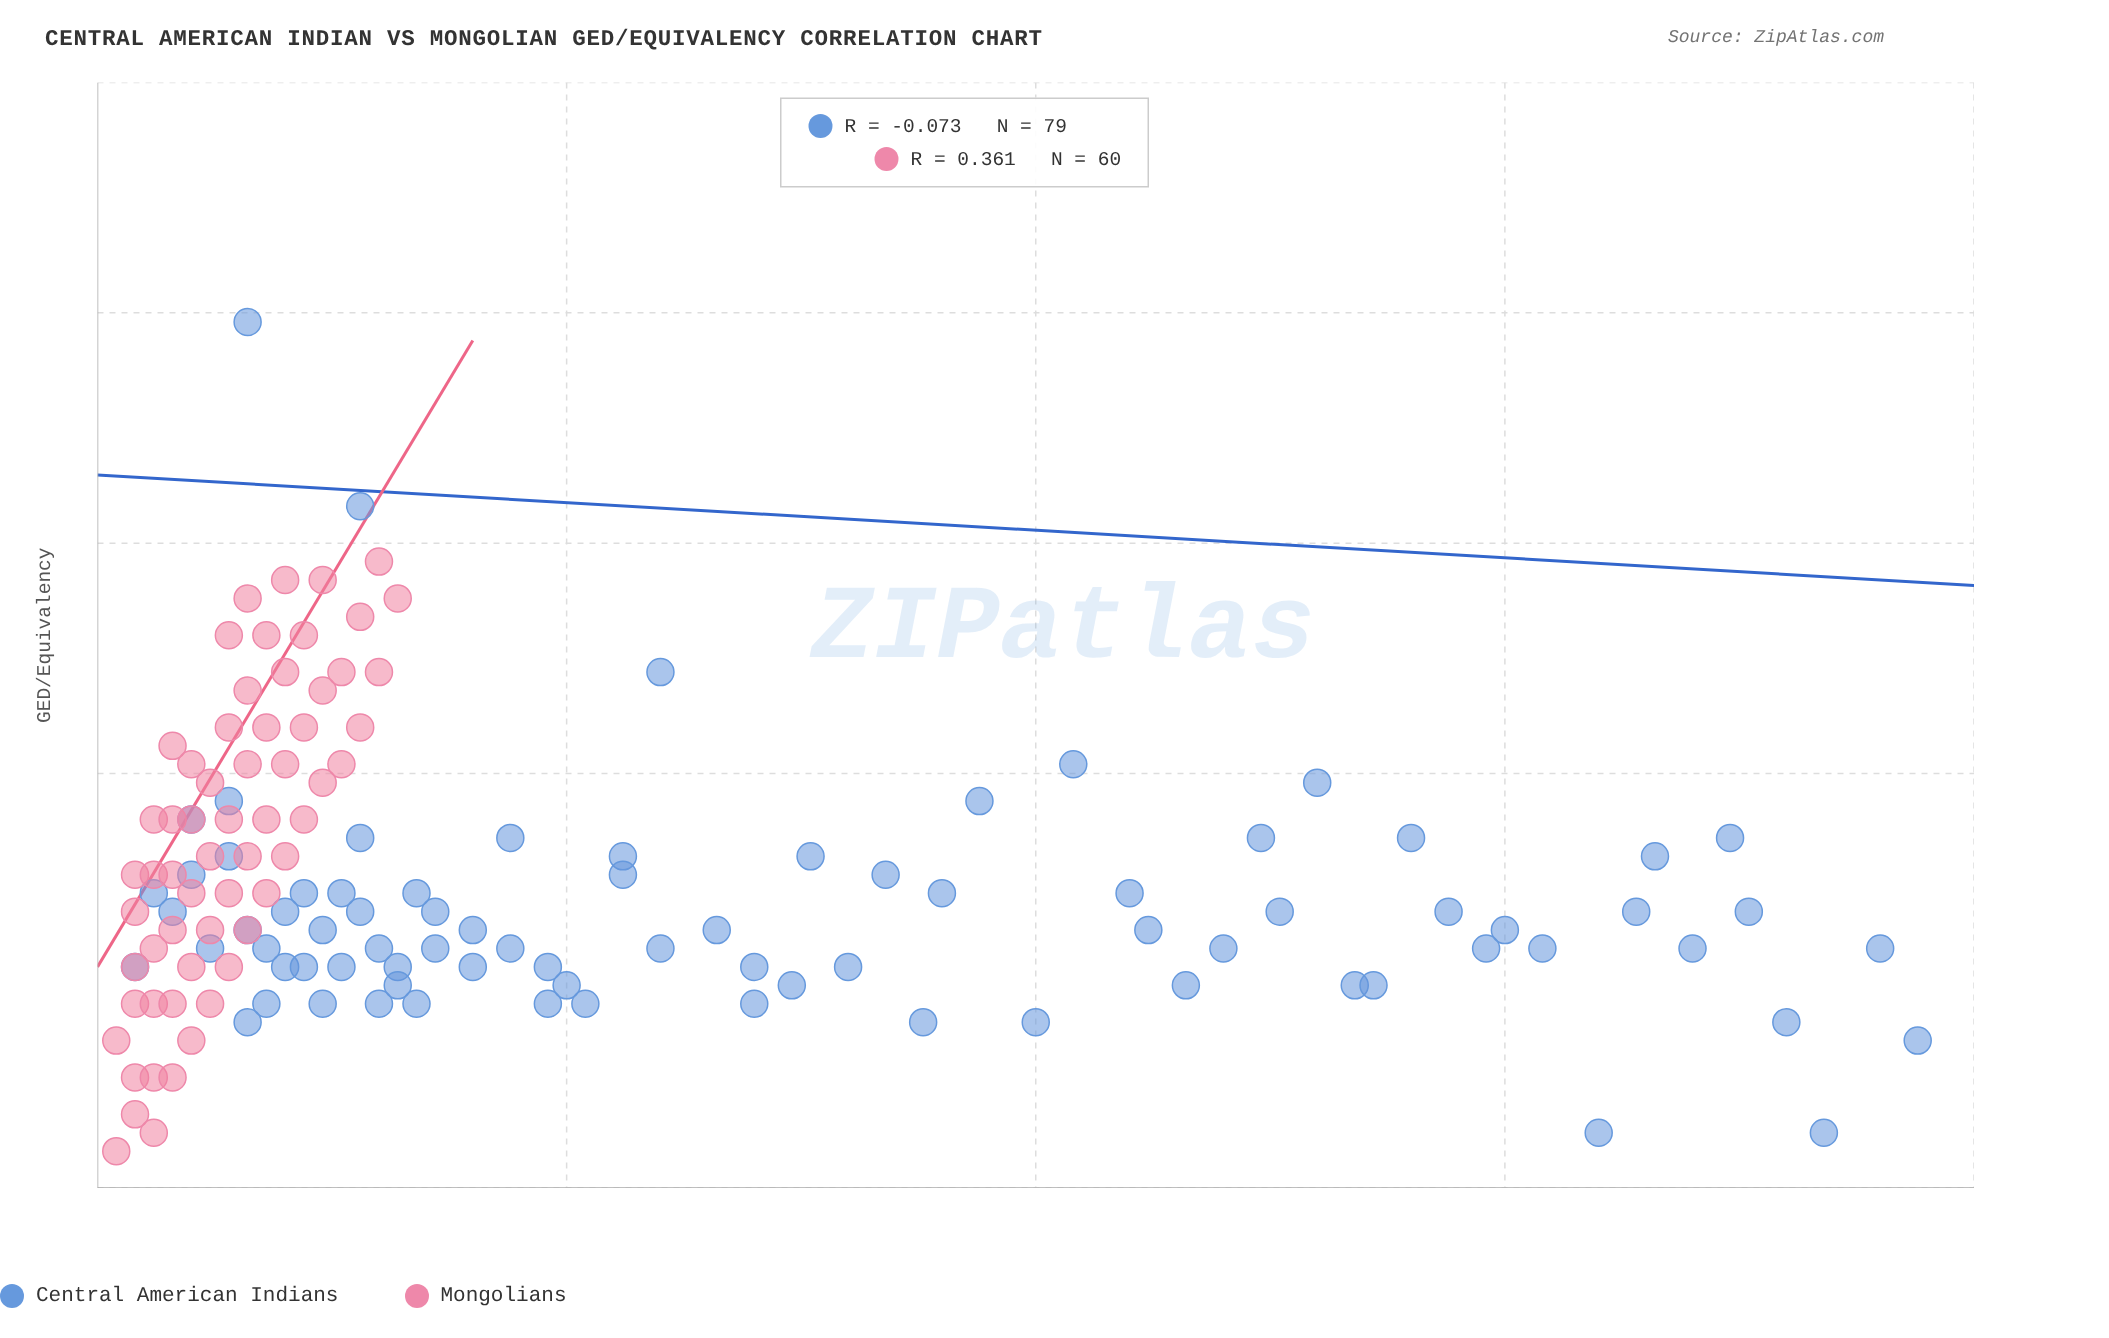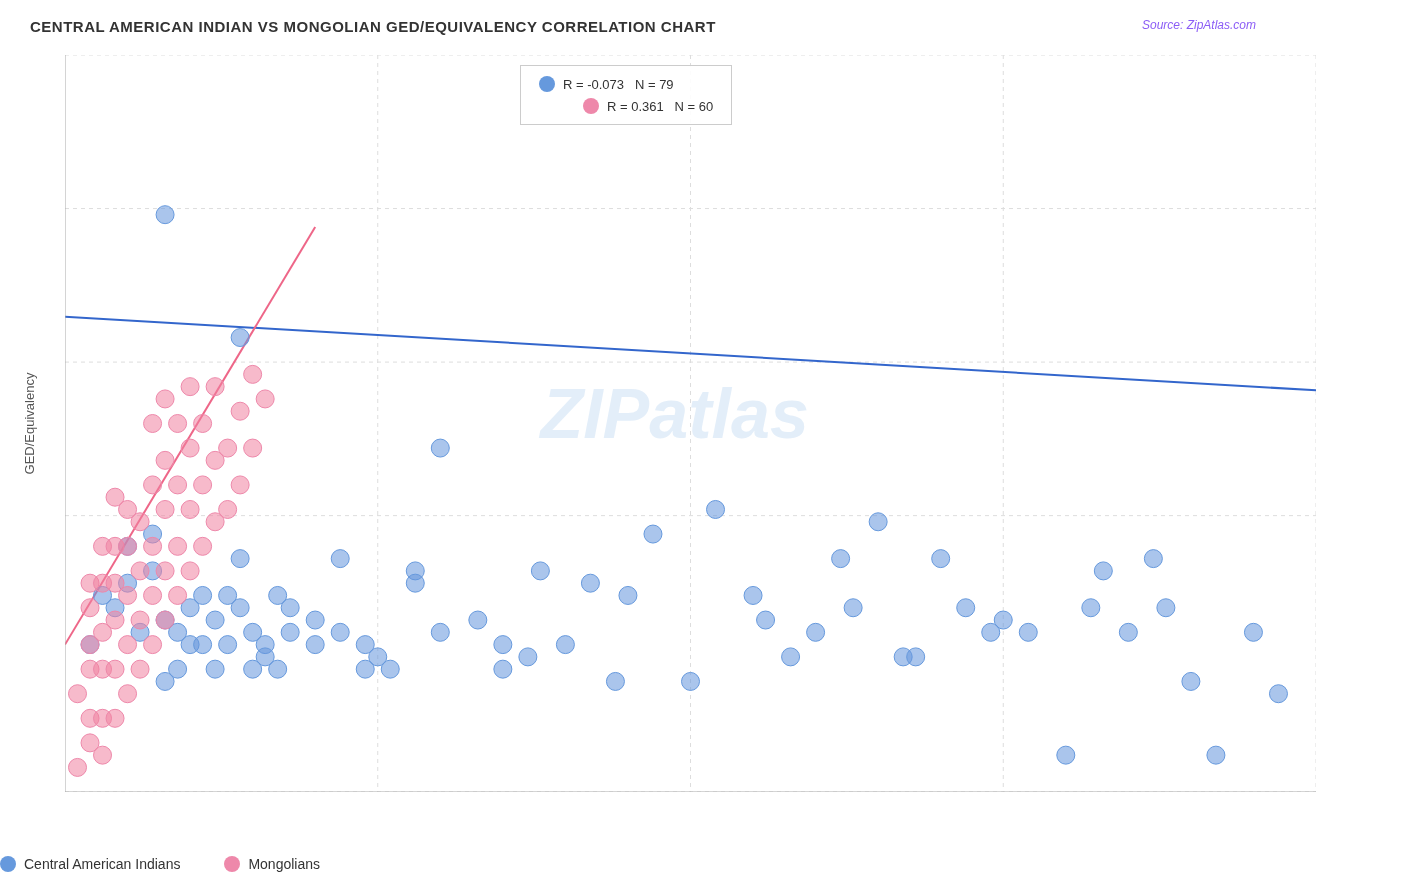--- a/index.html
+++ b/index.html
@@ -11,37 +11,38 @@
       overflow: hidden;
       position: relative;
     }
     .chart-container {
       position: absolute;
       top: 0;
       left: 0;
       width: 1276px;
       height: 892px;
       background: #ffffff;
+      font-family: Liberation Mono, monospace;
     }
     .chart-title {
       position: absolute;
       top: 18px;
       left: 30px;
       font-size: 15px;
       font-weight: bold;
       color: #333333;
       letter-spacing: 0.5px;
       text-transform: uppercase;
     }
     .source-label {
       position: absolute;
       top: 18px;
       right: 20px;
       font-size: 12px;
-      color: #8b5cf6;
+      color: #737373;
       font-style: italic;
     }
     .y-axis-label {
       position: absolute;
       top: 55px;
       left: 0px;
       bottom: 100px;
       width: 60px;
       display: flex;
       align-items: center;

